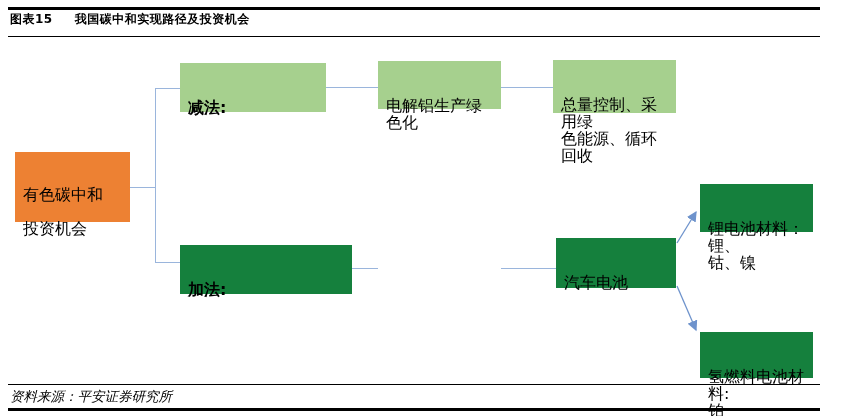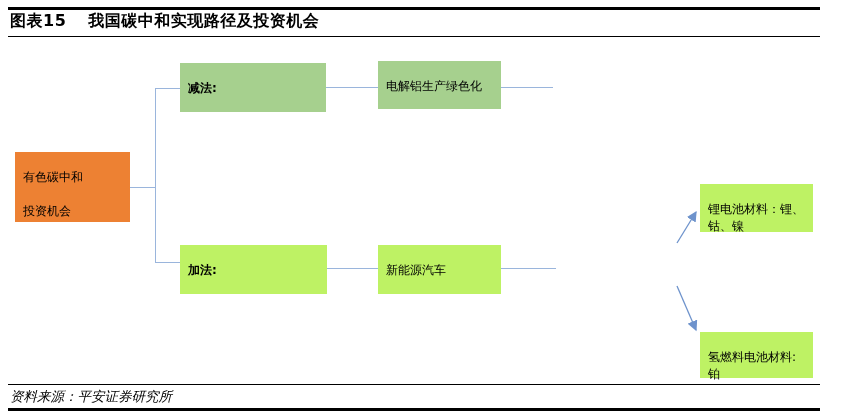--- a/index.html
+++ b/index.html
@@ -1,29 +1,29 @@
 <!DOCTYPE html>
 <html><head>
 <meta charset="utf-8">
 <style>
   html,body{margin:0;padding:0;background:#ffffff;}
   body{font-family:"DejaVu Sans","Liberation Sans",sans-serif;color:#000;}
   .stage{position:relative;width:845px;height:416px;background:#fff;overflow:hidden;}
   .rule{position:absolute;left:8px;width:812px;background:#000;}
   .rule.thick{height:3px;}
   .rule.thin{height:1px;}
-  .title-row{position:absolute;left:10px;top:11px;font-size:16px;font-weight:bold;letter-spacing:0.5px;}
+  .title-row{position:absolute;left:10px;top:11px;font-size:12px;font-weight:bold;letter-spacing:0.5px;}
   .title-row .gap{display:inline-block;width:22px;}
   .source{position:absolute;left:10px;top:388px;font-size:13.5px;font-style:italic;font-family:"DejaVu Serif","Liberation Serif",serif;}
-  .node{position:absolute;font-size:12px;line-height:17px;padding:0 8px;box-sizing:border-box;white-space:pre-line;}
+  .node{position:absolute;font-size:16px;line-height:17px;padding:19px 8px;box-sizing:border-box;white-space:pre-line;}
   .node .bold{font-weight:bold;display:block;}
   .node .rest{display:block;}
   .green{background:#A6D08E;}
-  .peach{background:#bef264;}
-  .orange{background:#ED8133;}
+  .peach{background:#15803d;}
+  .orange{background:#ED8133;font-family:Liberation Mono, monospace;}
   .hline,.vline{position:absolute;background:#9AB5DC;}
   .hline{height:1px;}
   .vline{width:1px;}
   .overlay{position:absolute;left:0;top:0;pointer-events:none;}
 </style>
 </head>
 <body>
 
 <div class="stage">
 
@@ -59,29 +59,33 @@
   </div>
 
   <div class="node green" style="left:180px;top:63px;width:146px;height:49px">
     <span class="bold">减法:</span>
   </div>
 
   <div class="node green" style="left:378px;top:61px;width:123px;height:48px">
     <span>电解铝生产绿色化</span>
   </div>
 
+  <div class="node green" style="left:553px;top:60px;width:123px;height:53px">
+    <span>总量控制、采用绿
+色能源、循环回收</span>
+  </div>
 
-  <div class="node peach" style="left:180px;top:245px;width:147px;height:49px">
+  <div class="node peach" style="left:180px;top:245px;width:172px;height:49px">
     <span class="bold">加法:</span>
   </div>
 
-  <div class="node peach" style="left:378px;top:245px;width:123px;height:49px">
-    <span>新能源汽车</span>
+
+  <div class="node peach" style="left:556px;top:238px;width:120px;height:50px">
+    <span>汽车电池</span>
   </div>
-
 
   <div class="node peach" style="left:700px;top:184px;width:113px;height:48px">
     <span>锂电池材料：锂、
 钴、镍</span>
   </div>
 
   <div class="node peach" style="left:700px;top:332px;width:113px;height:46px">
     <span>氢燃料电池材料:
 铂</span>
   </div>

